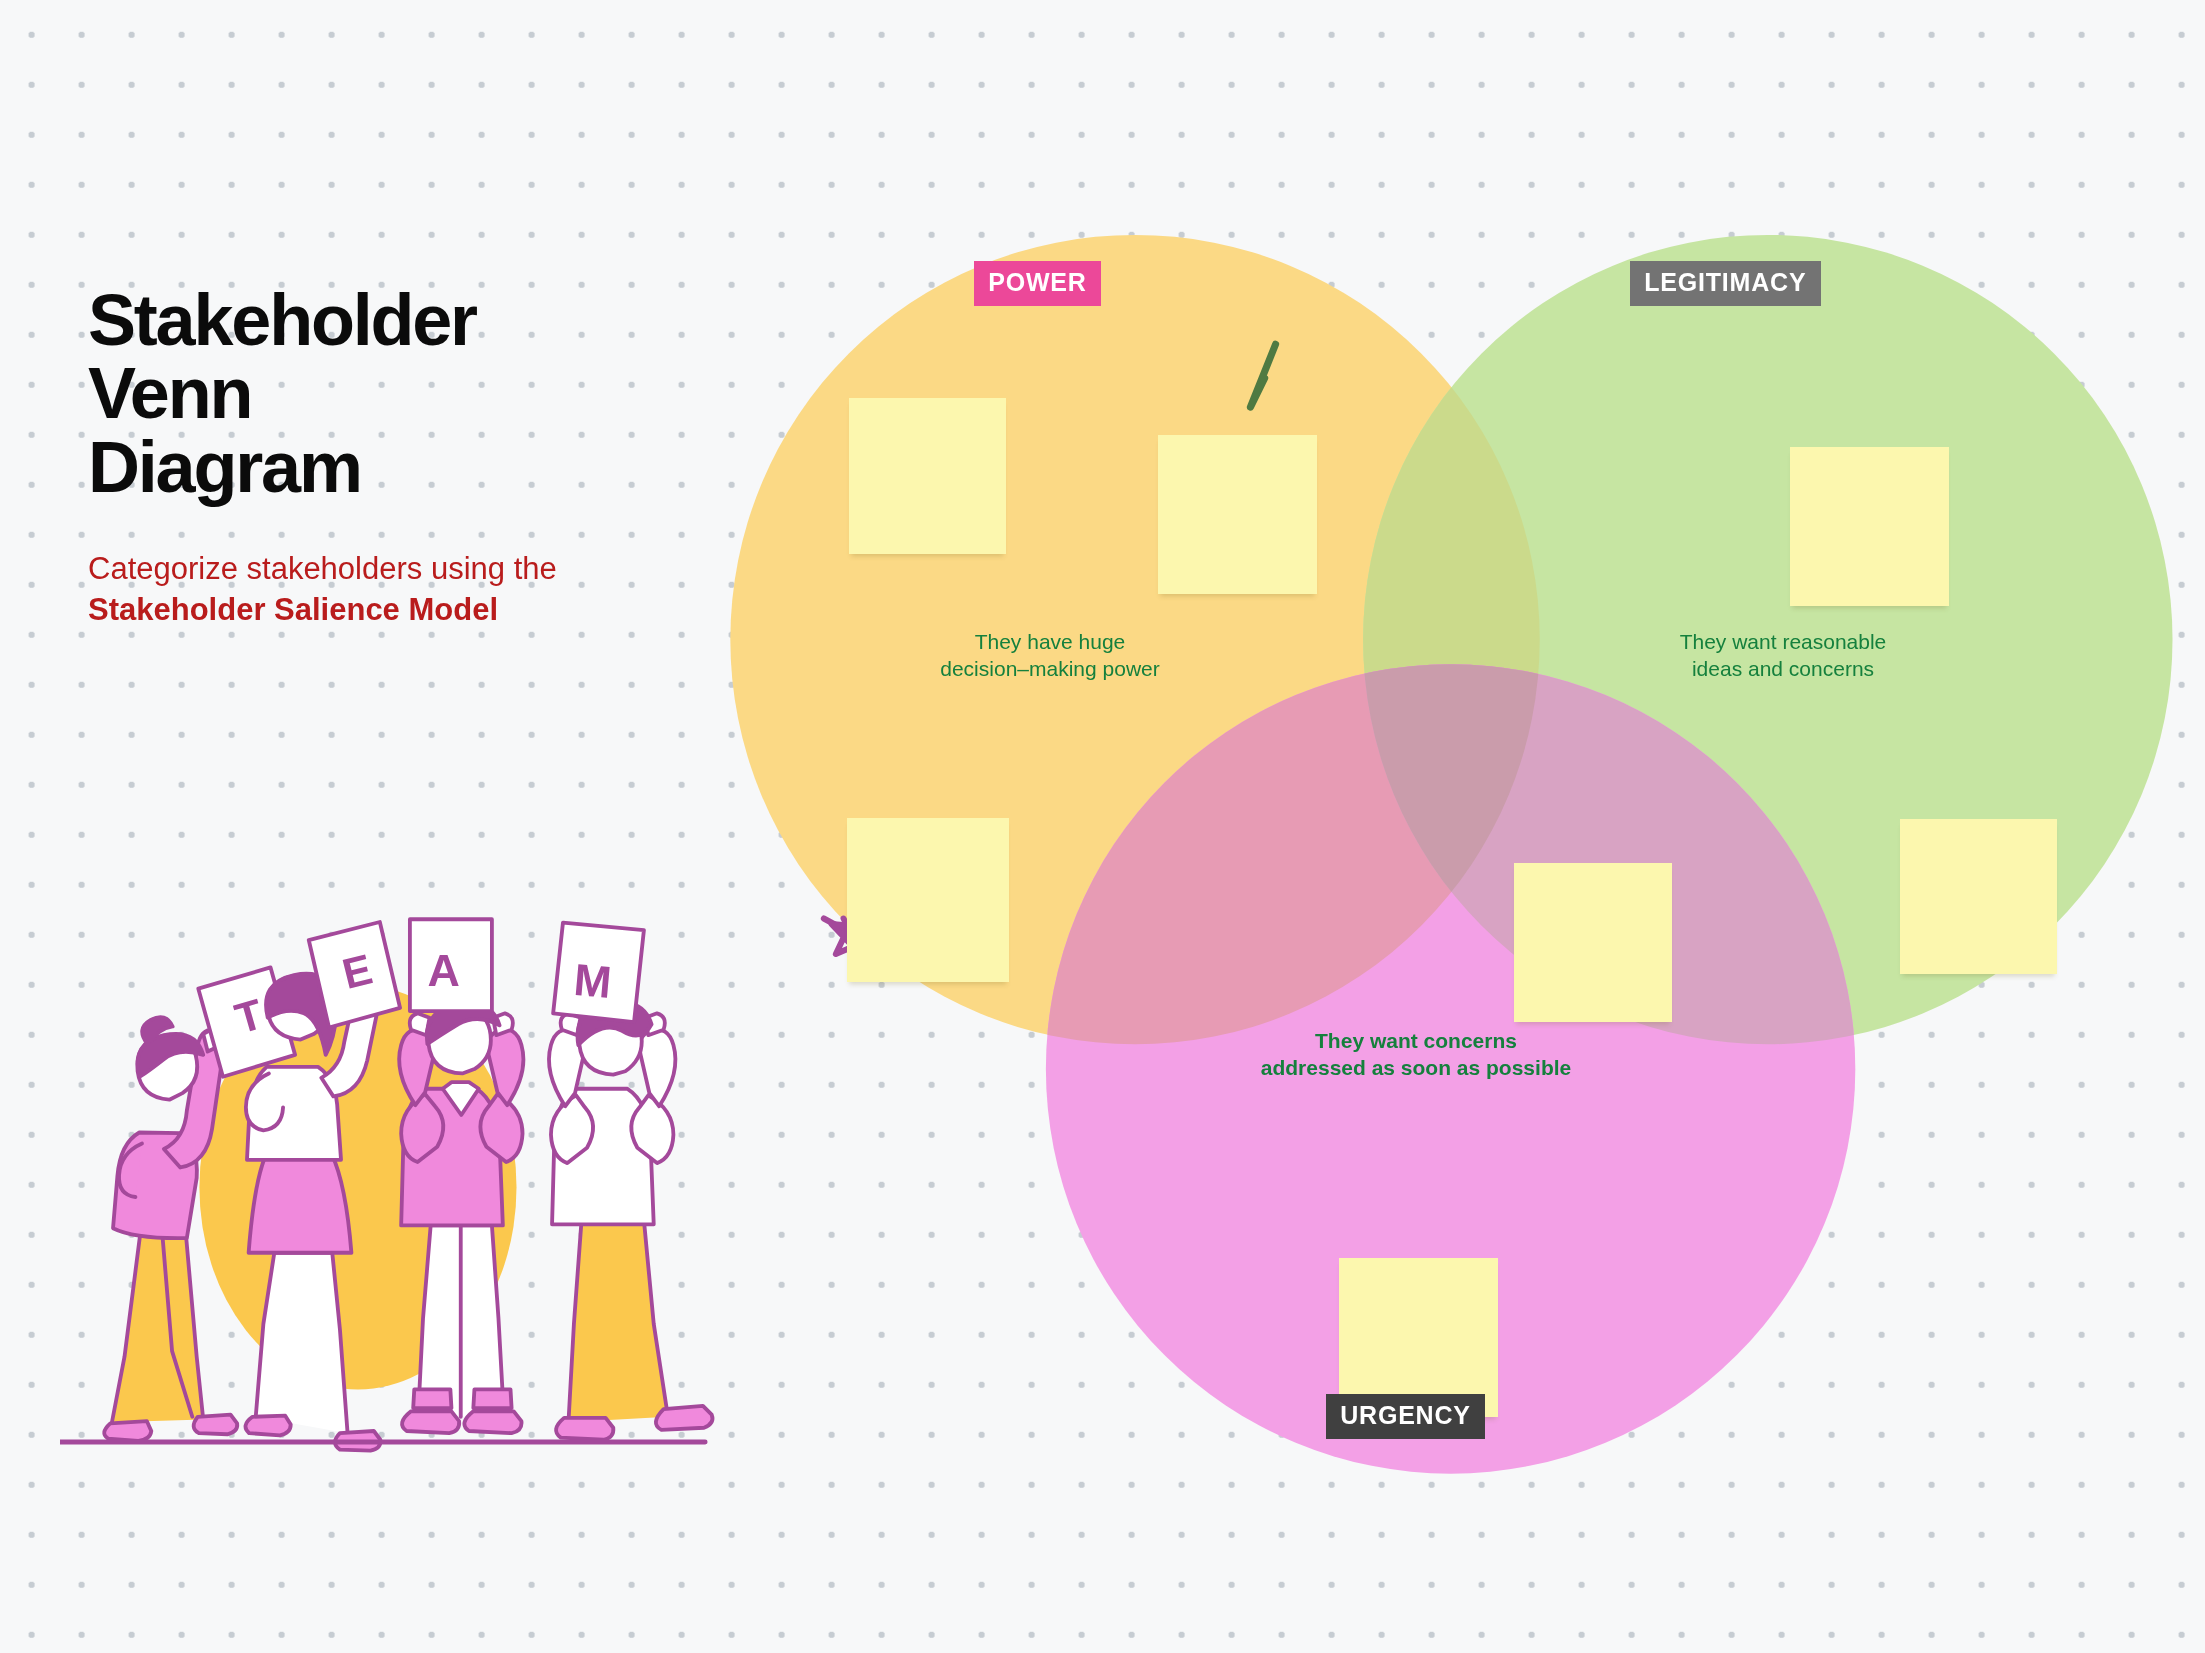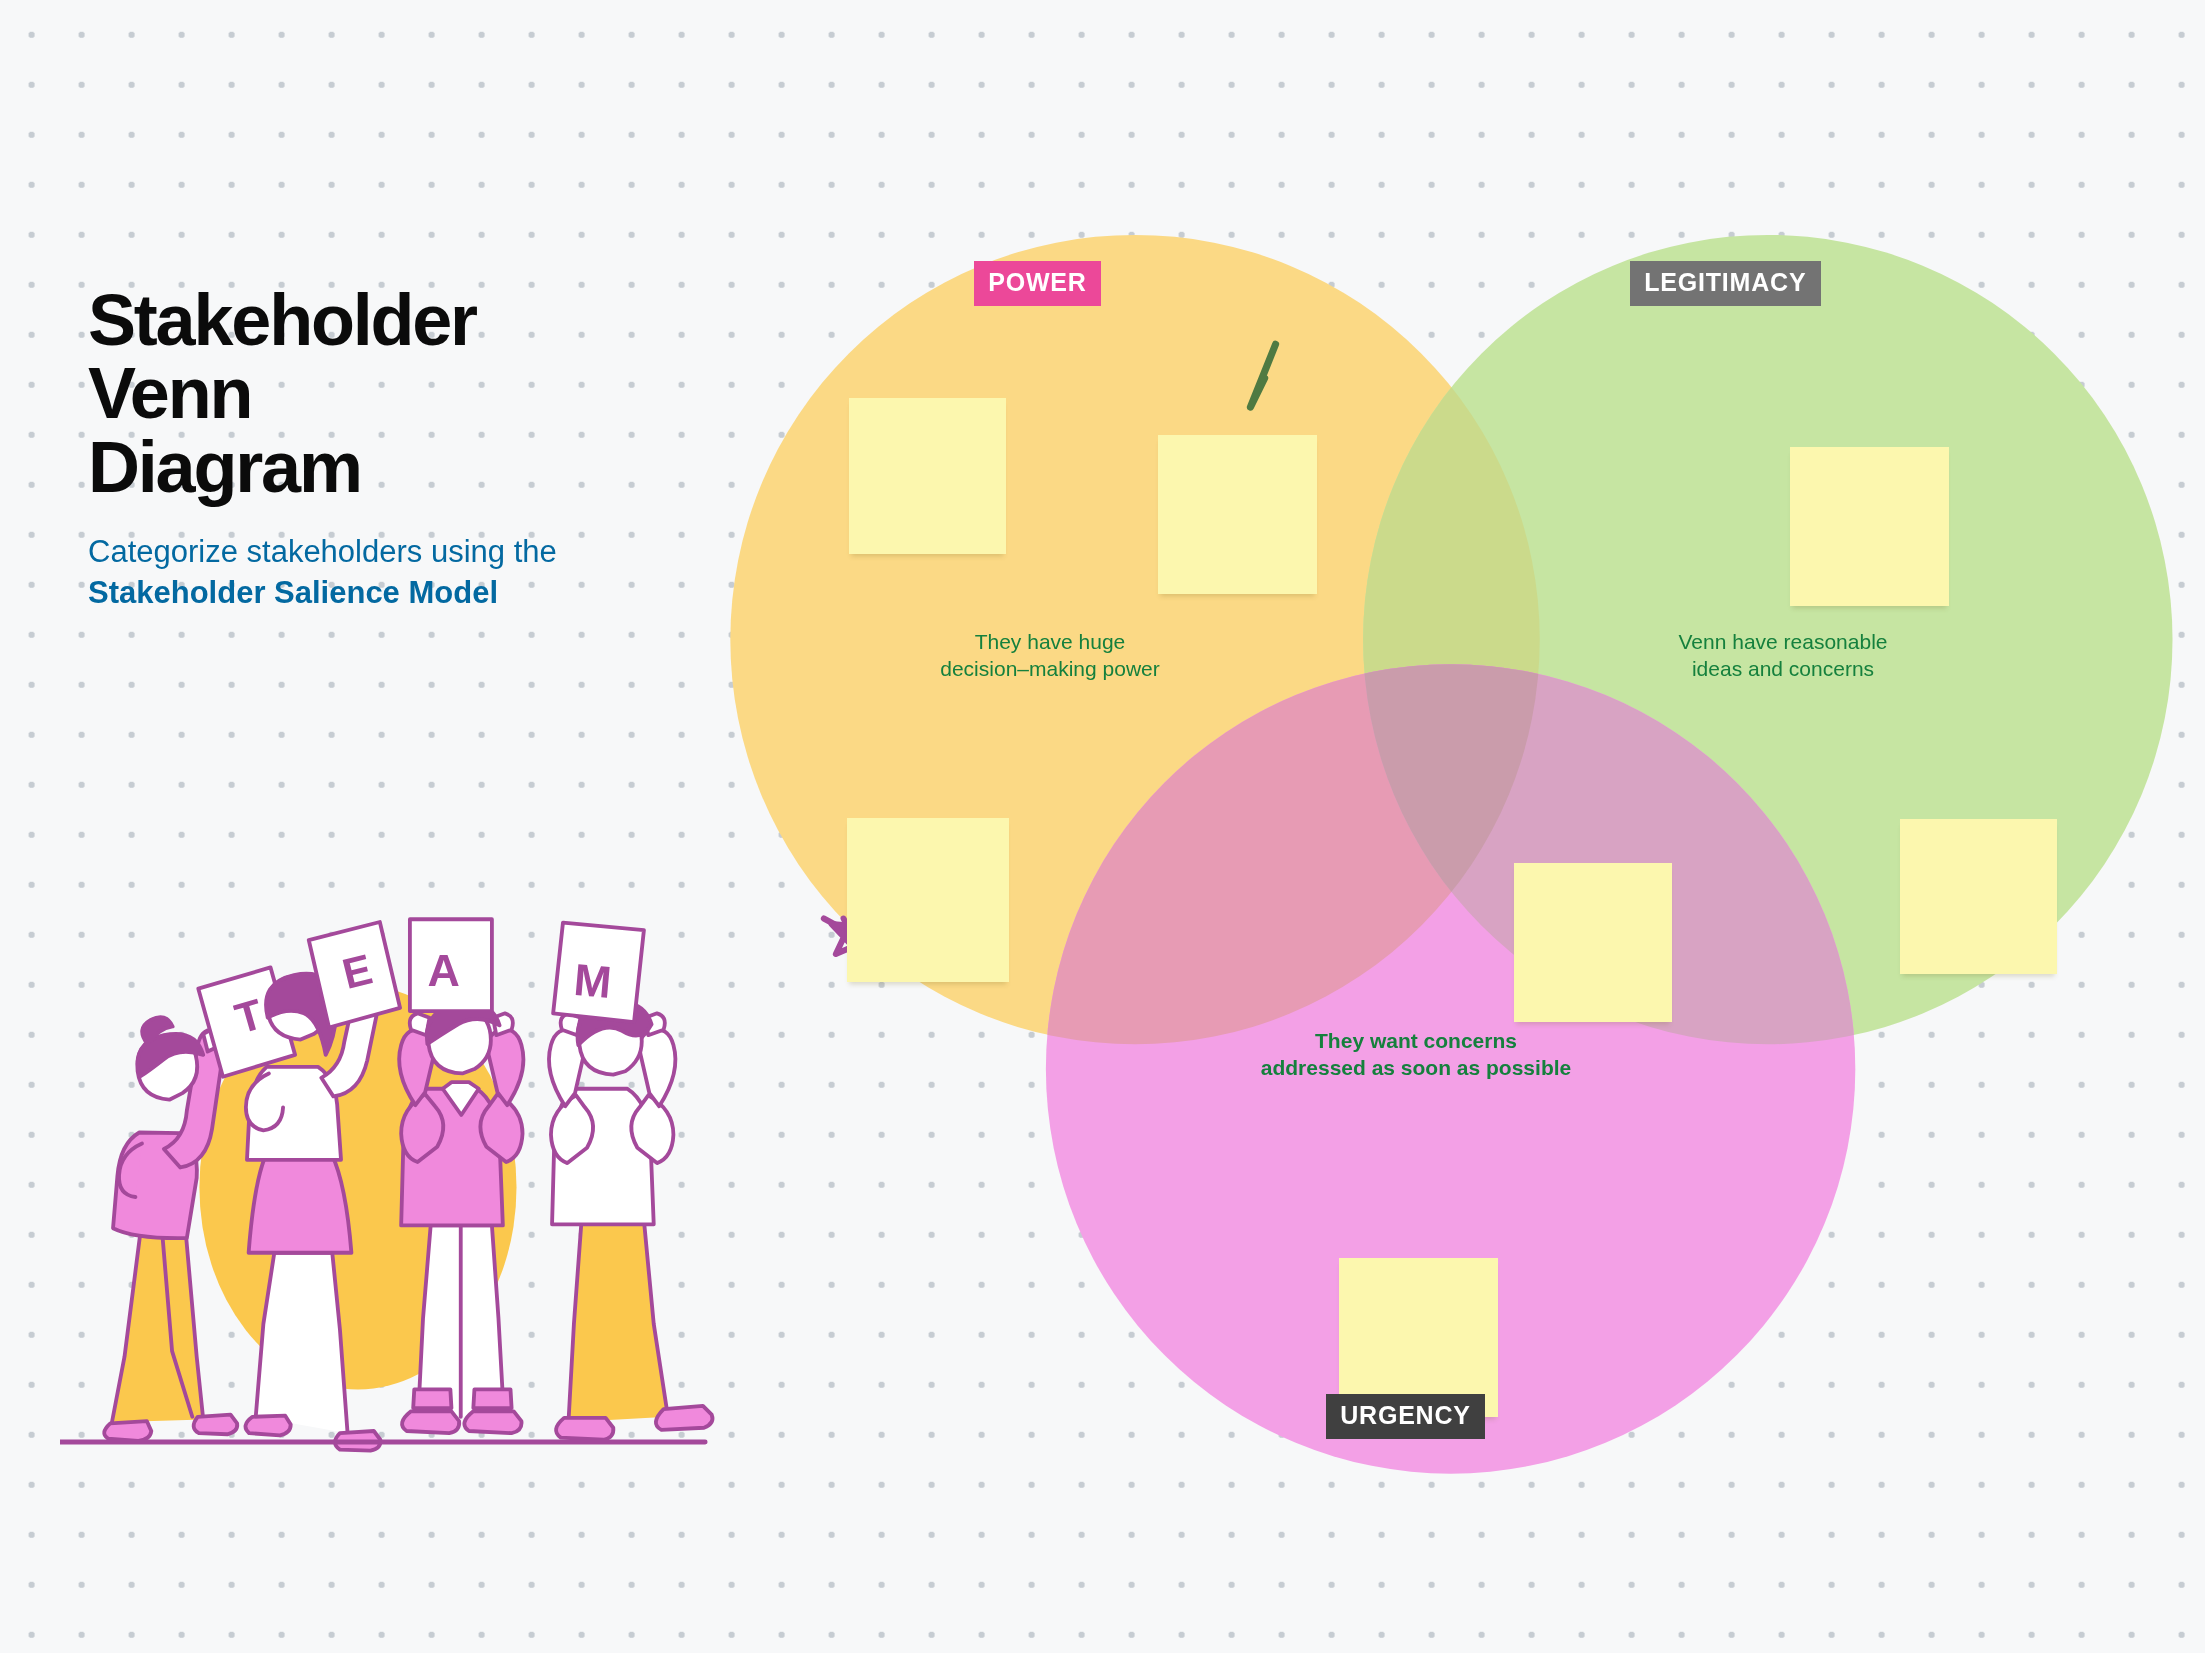--- a/index.html
+++ b/index.html
@@ -24,24 +24,24 @@
   }
   #page-title{
     font-size:72px;
     font-weight:bold;
     line-height:1.02;
     letter-spacing:-2.2px;
     color:#0B0B0B;
     white-space:pre-line;
   }
   #subtitle{
-    margin-top:28px;
+    margin-top:45px;
     font-size:31px;
     line-height:1.30;
-    color:#0369a1;
+    color:#b91c1c;
     max-width:520px;
   }
   #subtitle .b{ font-weight:bold; }
 
   
   #illustration{
     position:absolute; left:60px; top:870px;
     width:667px; height:607px; z-index:6;
   }
   #illustration svg{ width:100%; height:100%; display:block; }
@@ -285,17 +285,17 @@
 <div class="sticky" style="left:1900px;top:819px;width:157px;height:155px;"></div>
 <div class="sticky" style="left:1514px;top:863px;width:158px;height:159px;"></div>
 <div class="sticky" style="left:1339px;top:1258px;width:159px;height:159px;"></div>
 
 <div id="label-power" class="cat-label">POWER</div>
 <div id="label-legitimacy" class="cat-label">LEGITIMACY</div>
 <div id="label-urgency" class="cat-label">URGENCY</div>
 
 <div id="desc-power" class="circle-desc">They have huge
 decision–making power</div>
-<div id="desc-legitimacy" class="circle-desc">Venn have reasonable
+<div id="desc-legitimacy" class="circle-desc">They want reasonable
 ideas and concerns</div>
 <div id="desc-urgency" class="circle-desc">They want concerns
 addressed as soon as possible</div>
 
 
 </body></html>

